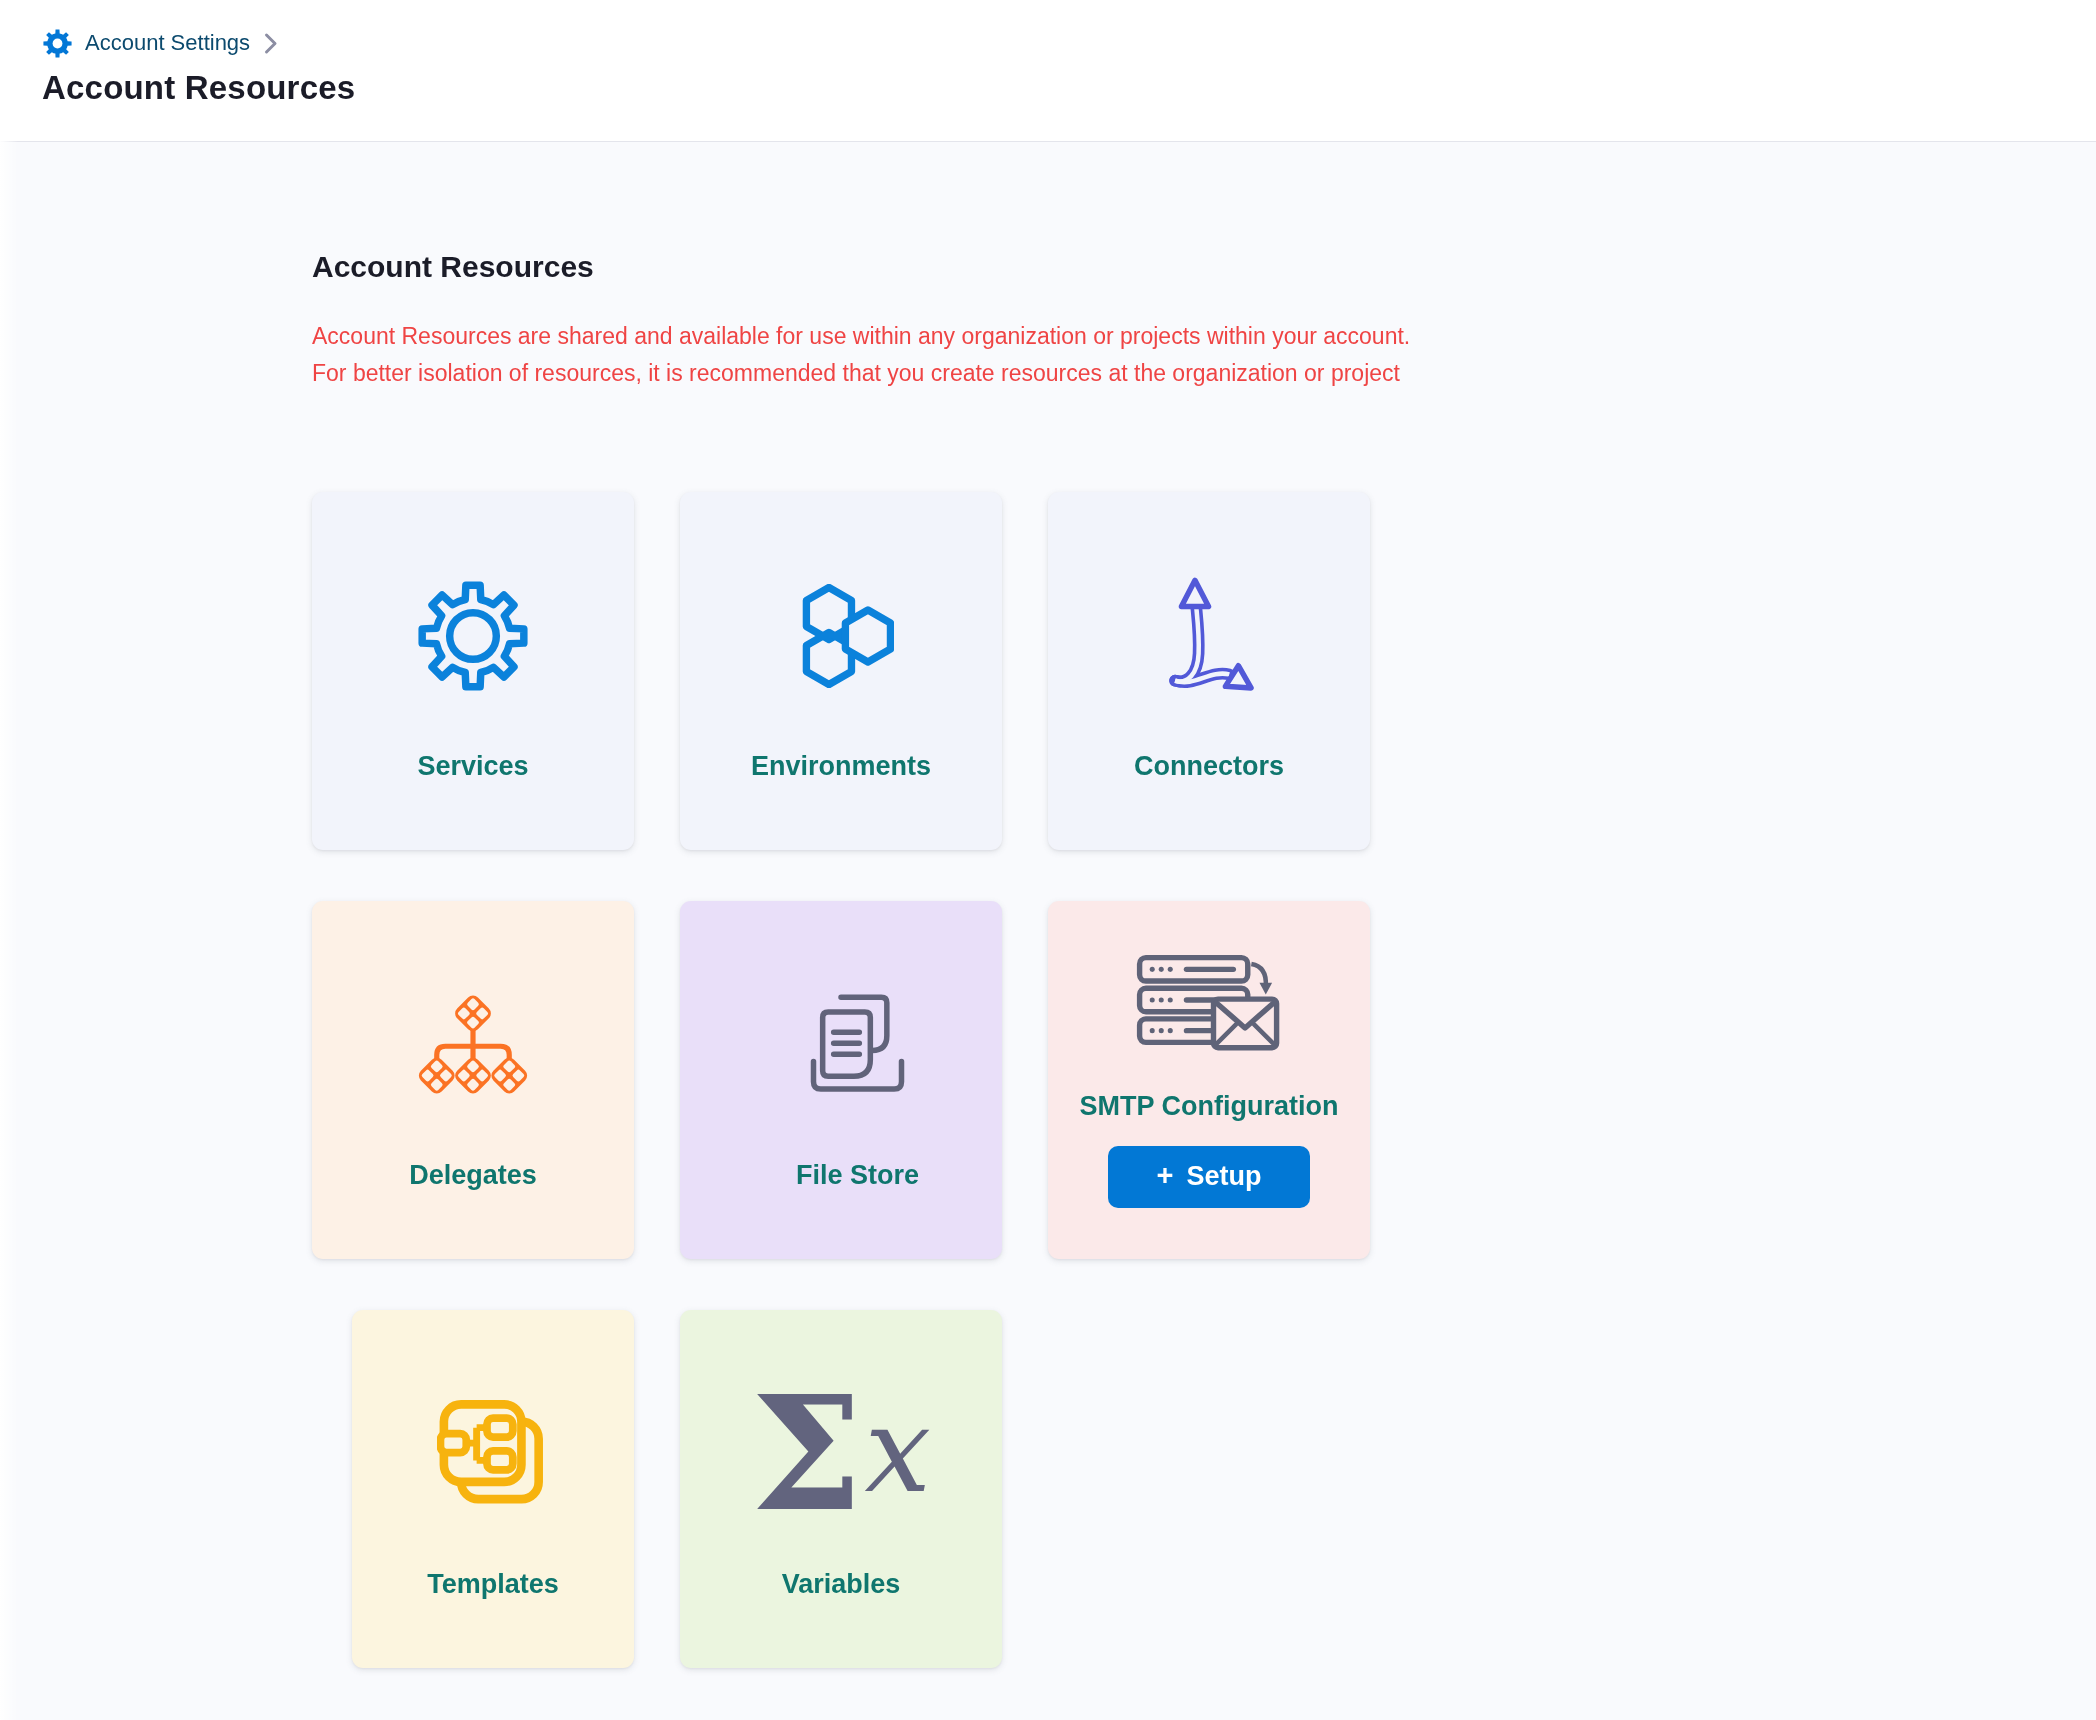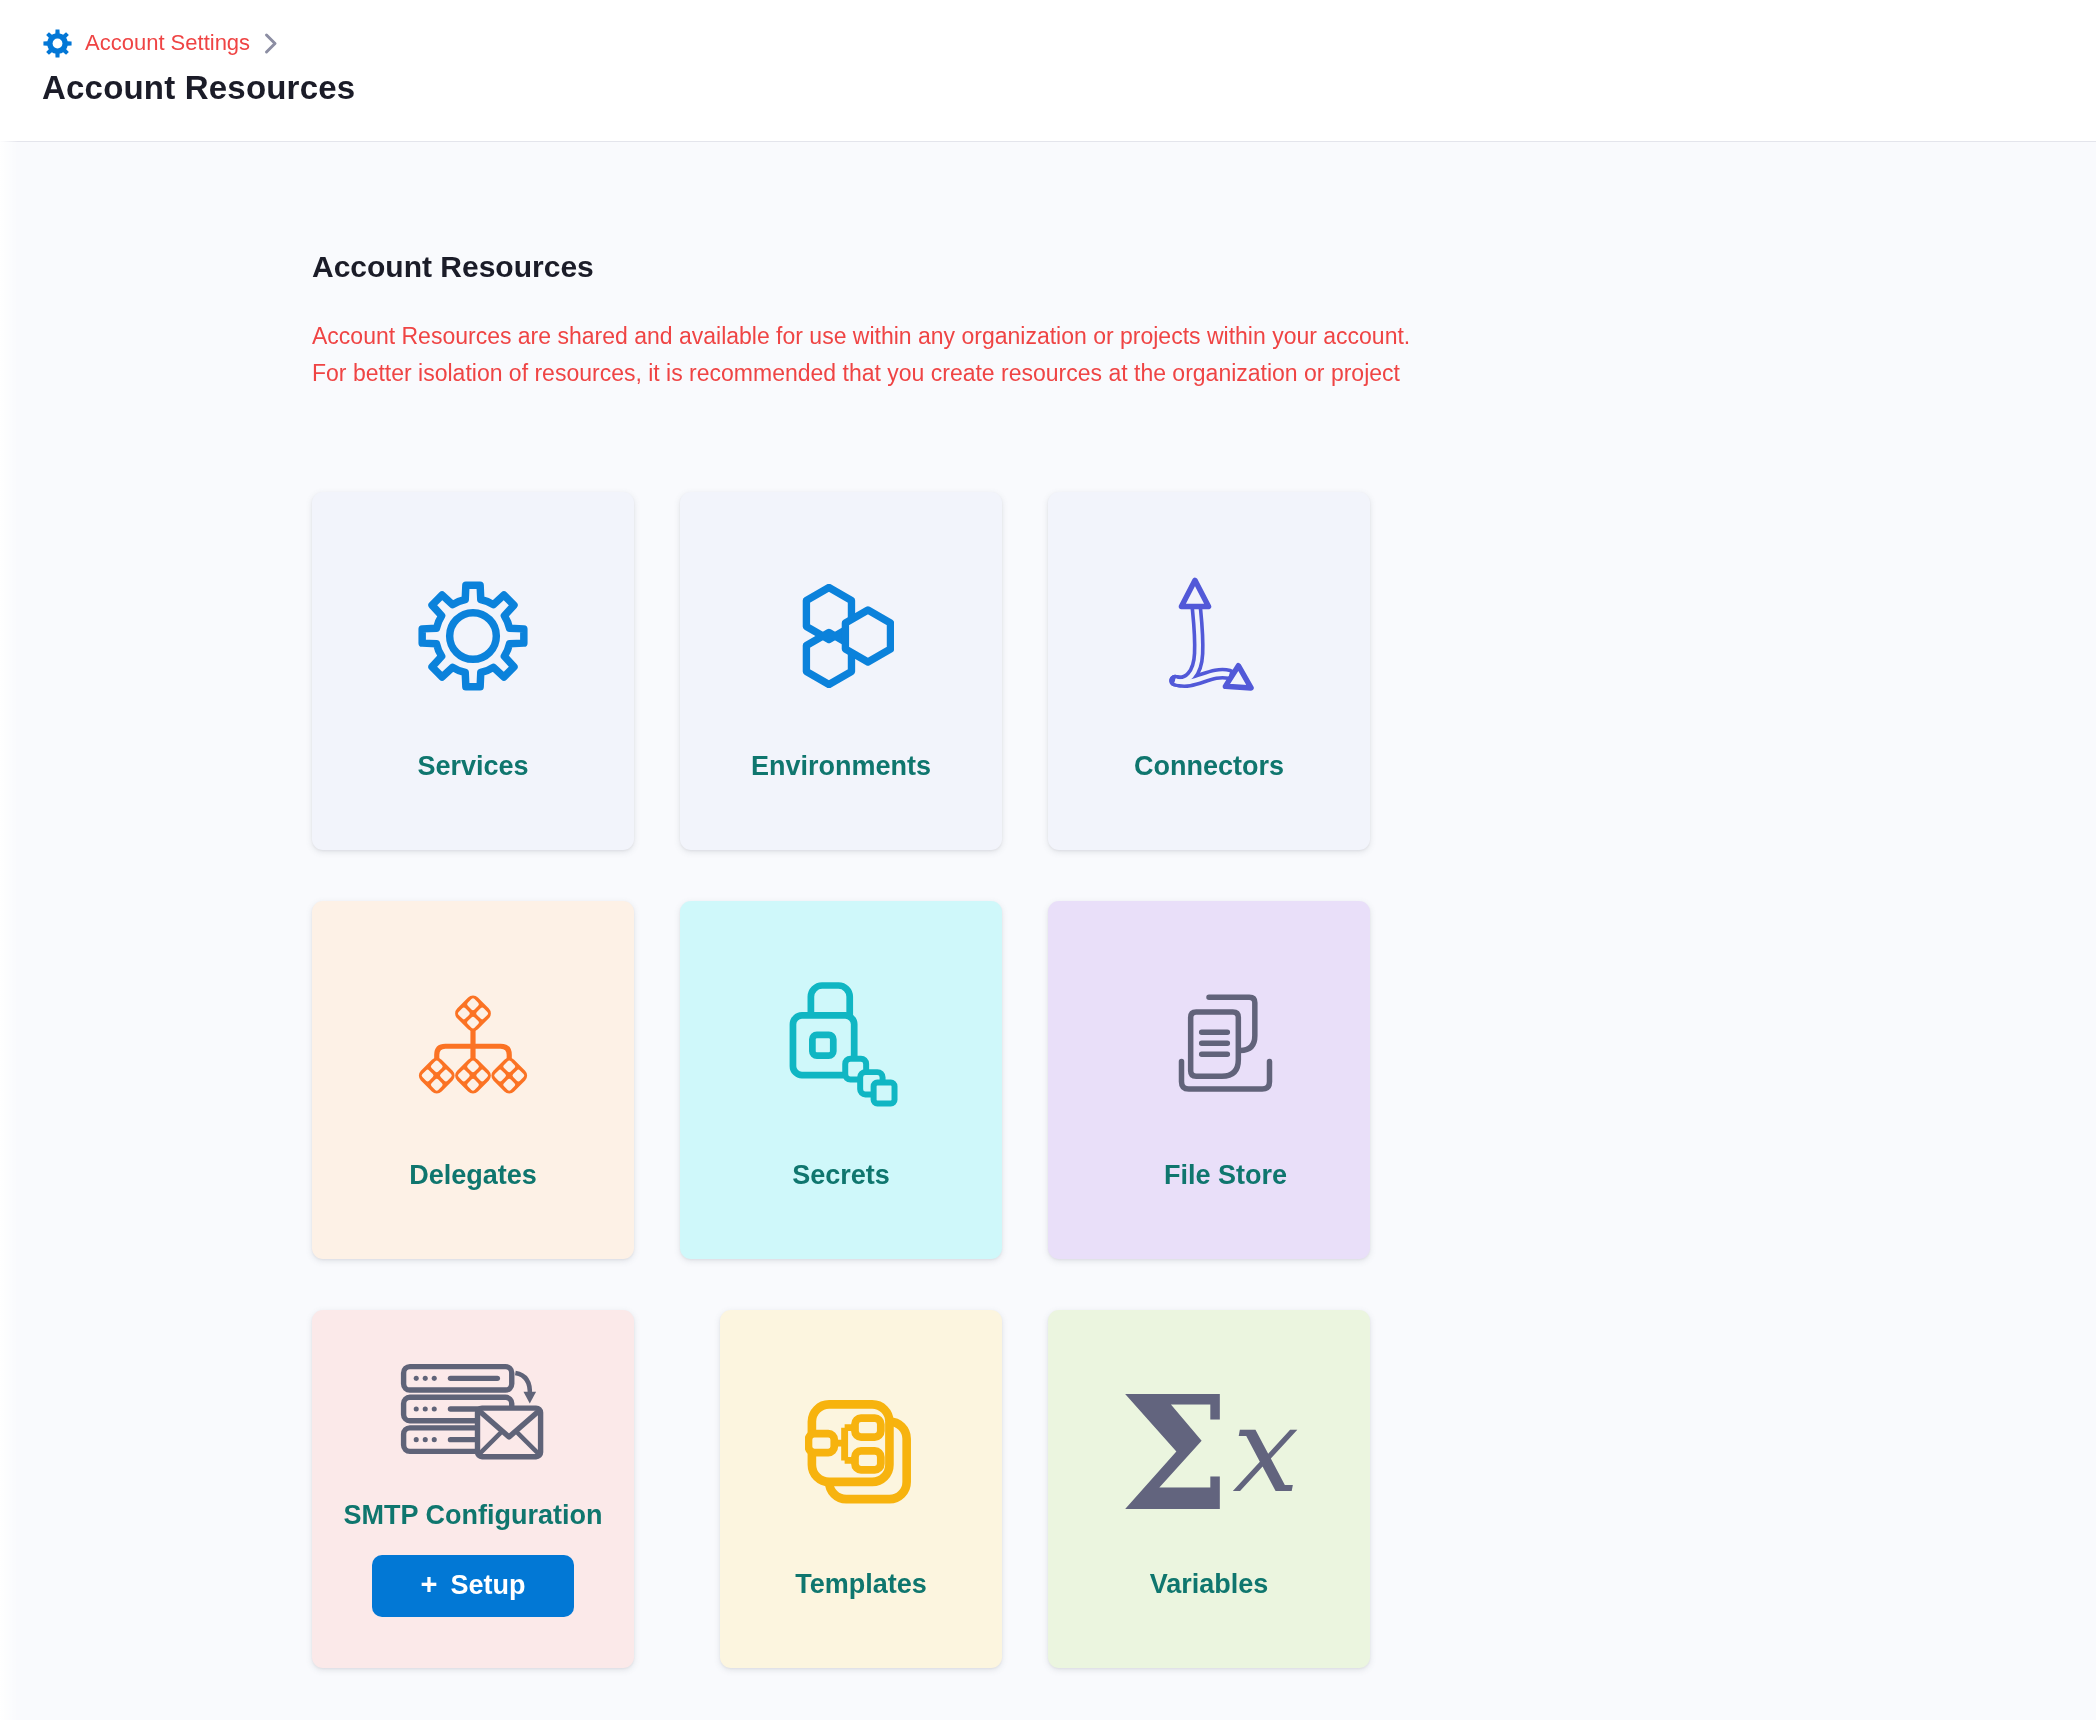--- a/index.html
+++ b/index.html
@@ -50,21 +50,21 @@
 <div class="left-fade"></div>
 
 <div class="header">
   <div class="breadcrumb">
     <span>
       <svg class="crumb-gear" viewBox="0 0 120 120">
         <path fill="#0377D6" d="M99.13,51.68 L114.46,52.35 L114.46,67.65 L99.13,68.32 A40,40 0 0 1 93.55,81.79 L103.93,93.10 L93.10,103.93 L81.79,93.55 A40,40 0 0 1 68.32,99.13 L67.65,114.46 L52.35,114.46 L51.68,99.13 A40,40 0 0 1 38.21,93.55 L26.90,103.93 L16.07,93.10 L26.45,81.79 A40,40 0 0 1 20.87,68.32 L5.54,67.65 L5.54,52.35 L20.87,51.68 A40,40 0 0 1 26.45,38.21 L16.07,26.90 L26.90,16.07 L38.21,26.45 A40,40 0 0 1 51.68,20.87 L52.35,5.54 L67.65,5.54 L68.32,20.87 A40,40 0 0 1 81.79,26.45 L93.10,16.07 L103.93,26.90 L93.55,38.21 A40,40 0 0 1 99.13,51.68 Z"></path>
         <circle cx="60" cy="60" r="19" fill="#FFFFFF"></circle>
       </svg>
     </span>
-    <a class="crumb-link" style="color: #ef4444;">Account Settings</a>
+    <a class="crumb-link" style="color: #0c4a6e;">Account Settings</a>
     <span class="crumb-chevron">
       <svg width="14" height="23" viewBox="0 0 14 23">
         <polyline points="2.5,3 11,11.5 2.5,20" fill="none" stroke="#8C8EA3" stroke-width="3" stroke-linecap="round" stroke-linejoin="round"></polyline>
       </svg>
     </span>
   </div>
   <div class="page-title">Account Resources</div>
 </div>
 
 <div class="main">
@@ -141,33 +141,20 @@
             <rect x="95" y="85" width="11" height="11" rx="2.5" fill="var(--cbg)"></rect>
             <rect x="110" y="85" width="11" height="11" rx="2.5" fill="var(--cbg)"></rect>
             <rect x="95" y="100" width="11" height="11" rx="2.5" fill="var(--cbg)"></rect>
             <rect x="110" y="100" width="11" height="11" rx="2.5" fill="var(--cbg)"></rect>
           </g>
         </svg>
       </div>
       <div class="card-label">Delegates</div>
     </div>
 
-    <div class="card" style="--cbg: #CFF8FA; background: rgb(207, 248, 250);">
-      <div class="icon-wrap" style="color: rgb(16, 182, 195);">
-        <svg width="115" height="127" viewBox="0 0 154 170">
-          <rect x="36" y="6" width="52" height="54" rx="15" fill="none" stroke="currentColor" stroke-width="9"></rect>
-          <rect x="12" y="46" width="82" height="80" rx="12" fill="var(--cbg)" stroke="currentColor" stroke-width="9"></rect>
-          <rect x="38" y="72" width="28" height="28" rx="6" fill="none" stroke="currentColor" stroke-width="9"></rect>
-          <rect x="82" y="104" width="28" height="28" rx="7" fill="var(--cbg)" stroke="currentColor" stroke-width="8"></rect>
-          <rect x="102" y="122" width="30" height="30" rx="7" fill="var(--cbg)" stroke="currentColor" stroke-width="8"></rect>
-          <rect x="120" y="136" width="28" height="28" rx="5" fill="var(--cbg)" stroke="currentColor" stroke-width="8"></rect>
-        </svg>
-      </div>
-      <div class="card-label">Secrets</div>
-    </div>
 
     <div class="card" style="--cbg: #E9DFF9; background: rgb(233, 223, 249); padding-left: 33px;">
       <div class="icon-wrap" style="color: rgb(97, 99, 122);">
         <svg width="103" height="110" viewBox="0 0 112 120">
           <path d="M38,8 H82 Q88,8 88,14 V50 Q88,66 72,66 H66" fill="none" stroke="currentColor" stroke-width="6" stroke-linecap="round"></path>
           <path d="M24,24 H64 Q70,24 70,30 V76 Q70,94 52,94 H24 Q18,94 18,88 V30 Q18,24 24,24 Z" fill="var(--cbg)" stroke="currentColor" stroke-width="6" stroke-linejoin="round"></path>
           <path d="M30,46 H58 M30,58 H58 M30,70 H58" stroke="currentColor" stroke-width="6" stroke-linecap="round"></path>
           <path d="M8,78 V100 Q8,108 16,108 H96 Q104,108 104,100 V78" fill="none" stroke="currentColor" stroke-width="6" stroke-linecap="round"></path>
         </svg>
       </div>

